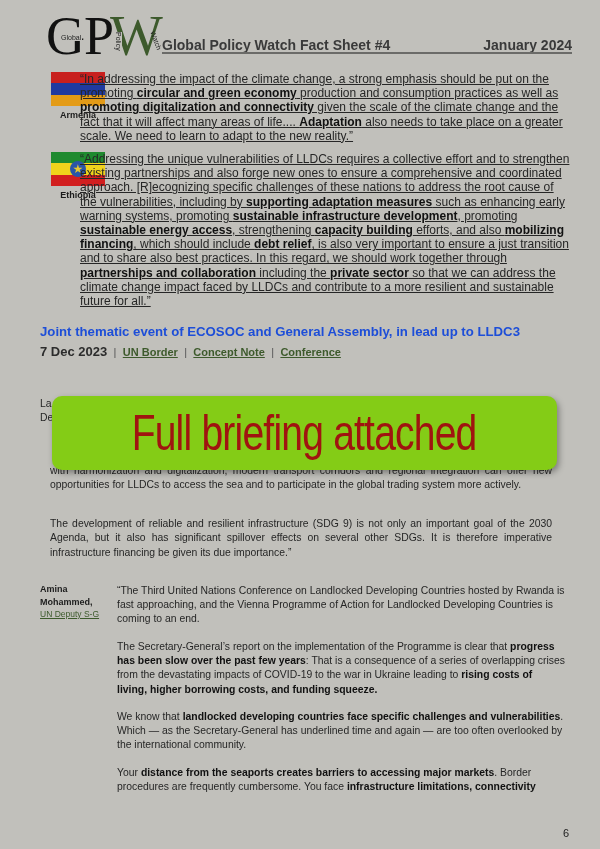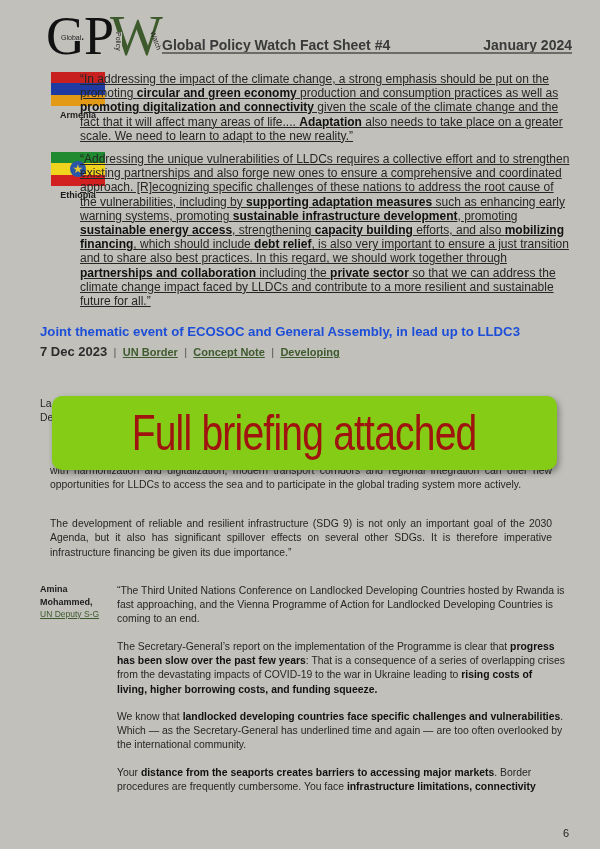--- a/index.html
+++ b/index.html
@@ -117,21 +117,21 @@
   </div>
 
   <div class="event-title">Joint thematic event of ECOSOC and General Assembly, in lead up to LLDC3</div>
   <div class="event-sub">
     <span class="date">7 Dec 2023</span>
     <span class="sep">|</span>
     <a href="#">UN Border</a>
     <span class="sep">|</span>
     <a href="#">Concept Note</a>
     <span class="sep">|</span>
-    <a href="#">Developing</a>
+    <a href="#">Conference</a>
   </div>
 
   <div class="body-para" style="top:397px;">La</div>
   <div class="body-para" style="top:411px;">De</div>
 
   <div class="indent-para" style="top:464px;">with harmonization and digitalization, modern transport corridors and regional integration can offer new opportunities for LLDCs to access the sea and to participate in the global trading system more actively.</div>
   <div class="indent-para" style="top:517px;">The development of reliable and resilient infrastructure (SDG 9) is not only an important goal of the 2030 Agenda, but it also has significant spillover effects on several other SDGs. It is therefore imperative infrastructure financing be given its due importance.”</div>
 
   <div class="speaker">
     <div>Amina</div>

